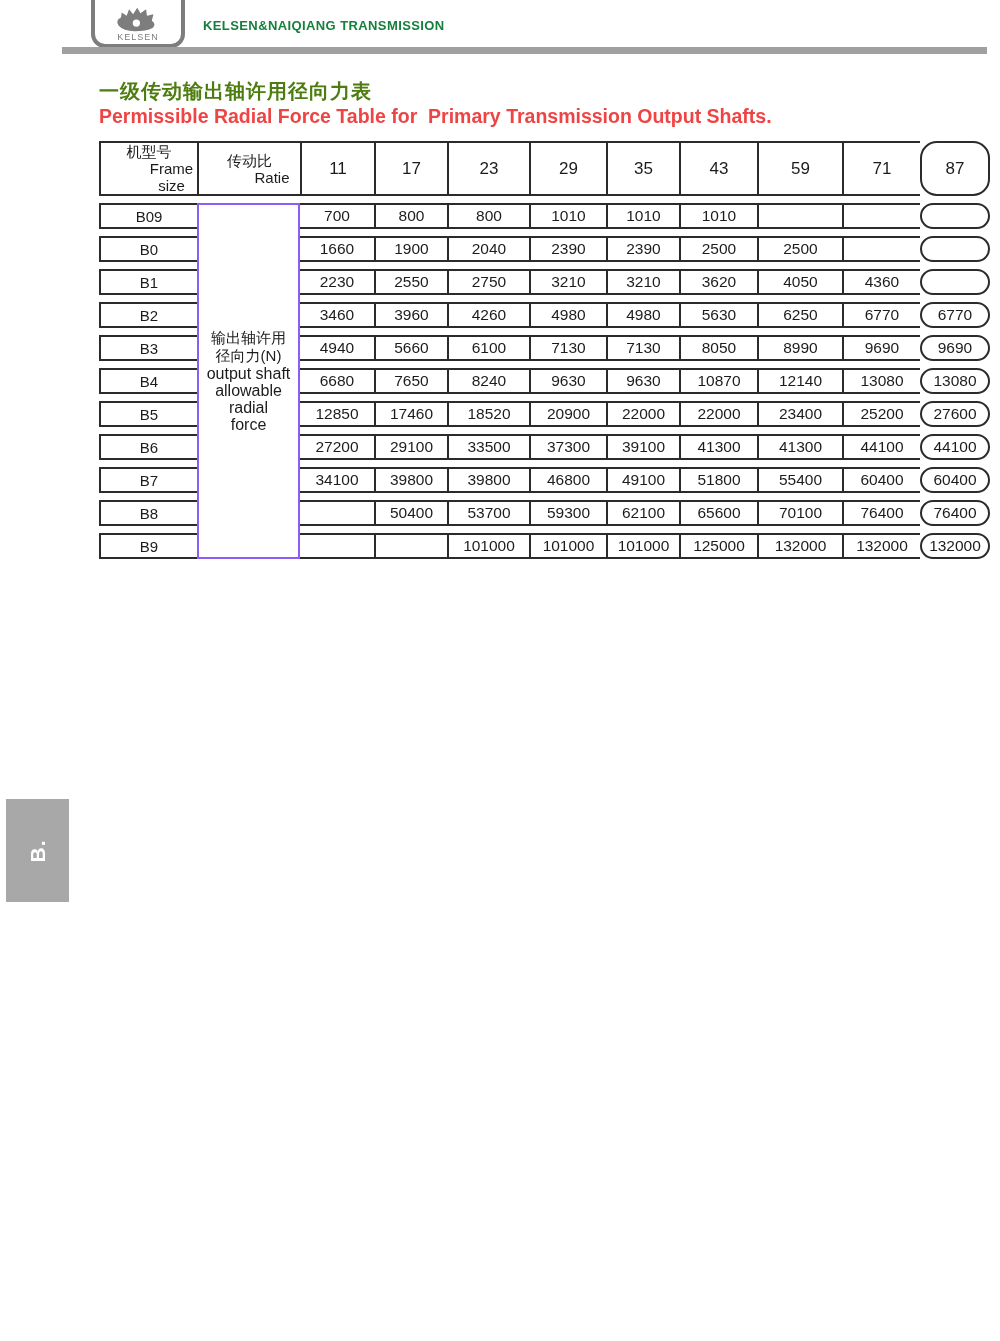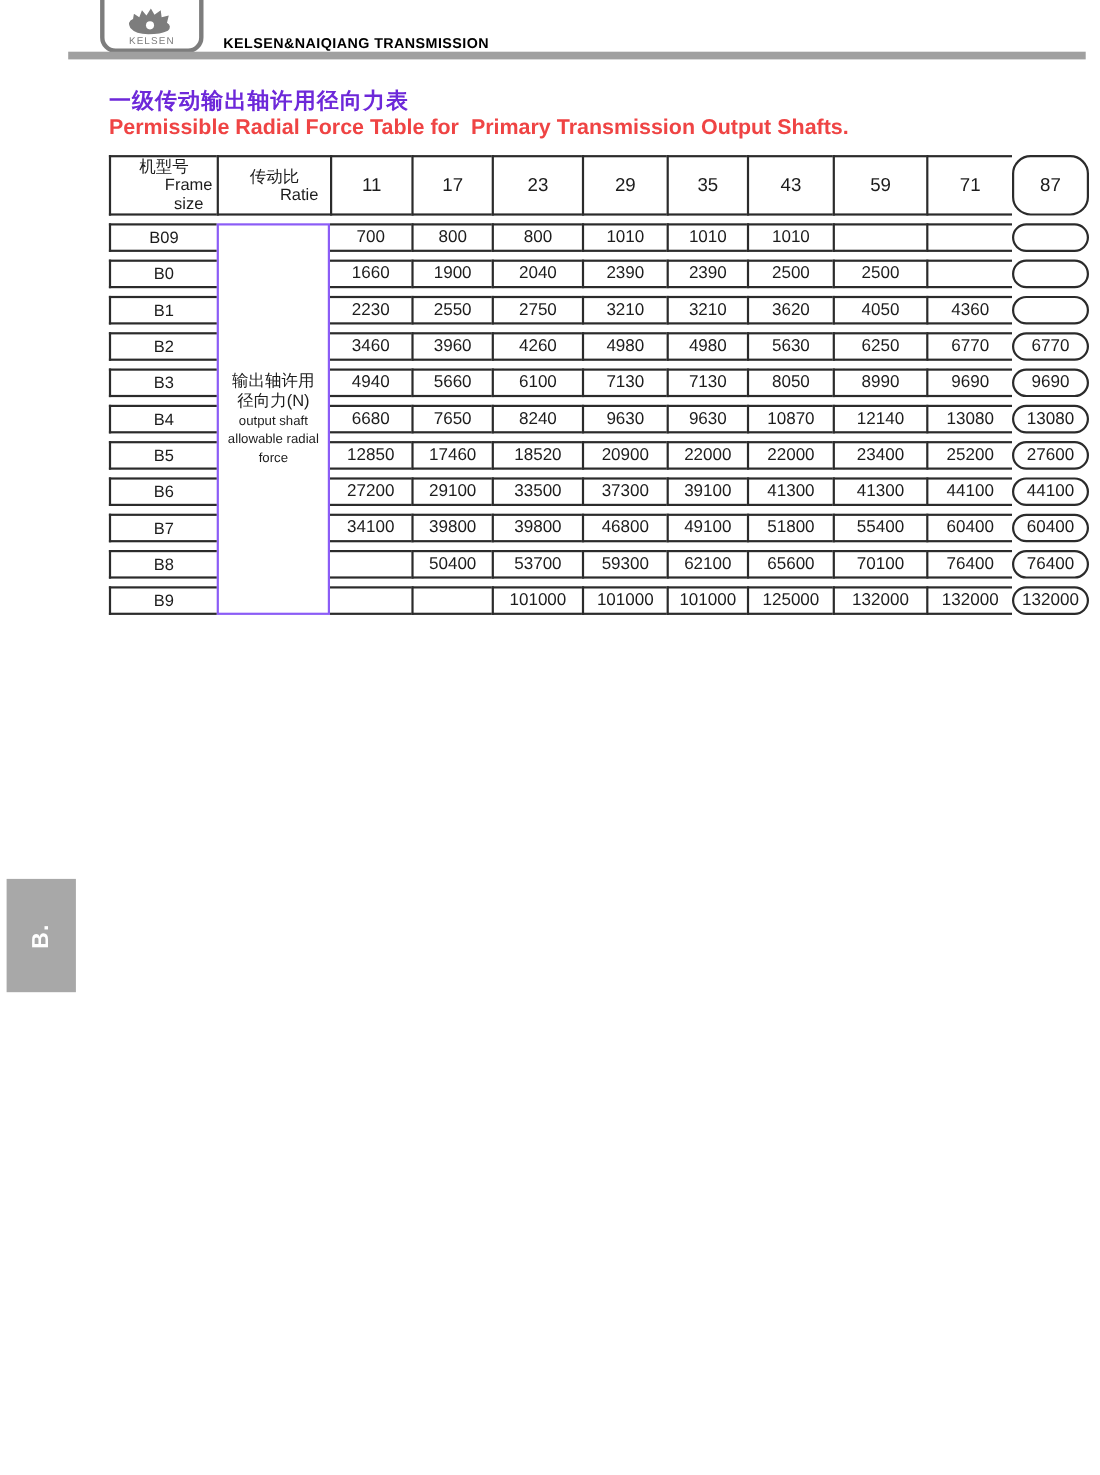--- a/index.html
+++ b/index.html
@@ -12,44 +12,44 @@
   
   .logo-box { position:absolute; left:91px; top:-14px; width:86px; height:54px;
               border:4px solid #7d7d7d; border-radius:14px;
               display:flex; flex-direction:column; align-items:center; justify-content:flex-end;
               overflow:hidden; background:#fff; }
   .logo-icon { width:54px; height:26px; display:block; }
   .logo-word { font-size:9px; font-weight:normal; letter-spacing:1px; color:#7d7d7d;
                line-height:10px; padding-bottom:2px; }
   .brand-cn { position:absolute; left:201px; top:0px; font-size:29px; font-weight:bold;
               letter-spacing:2px; color:#7d7d7d; }
-  .brand-en { position:absolute; left:203px; top:32px; font-size:13px; font-weight:bold;
-              letter-spacing:0.4px; color:#000000; }
+  .brand-en { position:absolute; left:203px; top:18px; font-size:13px; font-weight:bold;
+              letter-spacing:0.4px; color:#15803d; }
   .brand-bar { position:absolute; left:62px; top:47px; width:925px; height:7px; background:#a0a0a0; }
 
   
-  .title-cn { position:absolute; left:99px; top:78px; font-size:20px; font-weight:600; color:#6d28d9; letter-spacing:1px; }
+  .title-cn { position:absolute; left:99px; top:78px; font-size:20px; font-weight:600; color:#4d7c0f; letter-spacing:1px; }
   .title-en { position:absolute; left:99px; top:105px; font-size:19.5px; font-weight:700; color:#ef4444; white-space:pre-wrap; }
 
   
   .table-wrap { position:absolute; left:99px; top:134px; width:889px; }
   table { border-collapse:separate; border-spacing:0 7px; table-layout:fixed; width:889px;
           color:#1c1c1c; }
   th, td { border-top:2px solid #2b2b2b; border-bottom:2px solid #2b2b2b; border-left:2px solid #2b2b2b;
            text-align:center; vertical-align:middle; padding:0; font-weight:400; overflow:hidden; }
   th:last-child, td:last-child { border-right:2px solid #2b2b2b;border-radius:17px; }
   thead th { height:42px; font-size:17px; }
   tbody td { height:22px; font-size:15.5px; }
   td.merged { border:2px solid #8b5cf6; }
   td.numfirst { border-left:none; }
   .hdr-cn { font-size:15px; line-height:17px; }
   .hdr-en { font-size:15px; line-height:17px;padding-left:45px; }
   td.frame-cell { font-size:15px; }
   .note-cn { font-size:15px; line-height:18px; }
-  .note-en { font-size:12px; line-height:17px; }
+  .note-en { font-size:16px; line-height:17px; }
 
   
   .side-tab { position:absolute; left:6px; top:799px; width:63px; height:103px; background:#a8a8a8;
               display:flex; align-items:center; justify-content:center; }
   .side-tab-label { color:#ffffff; font-size:21px; font-weight:600; transform:rotate(-90deg); letter-spacing:1px; }
 
   
   .page-num { position:absolute; left:99px; top:1312px; width:889px; text-align:center;
               font-family:"Liberation Serif", serif; font-size:17px; color:#222; letter-spacing:1px; }
 </style>

